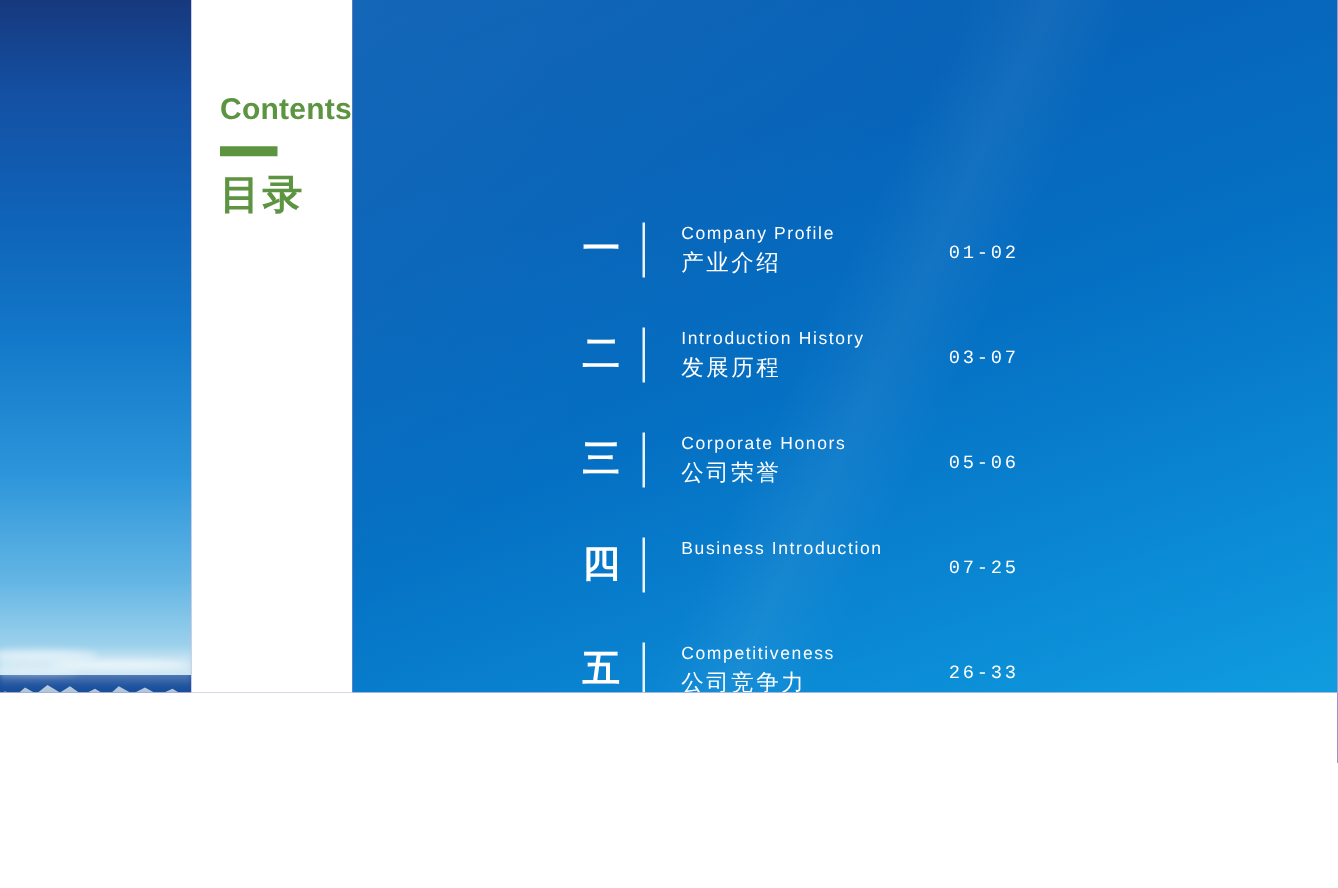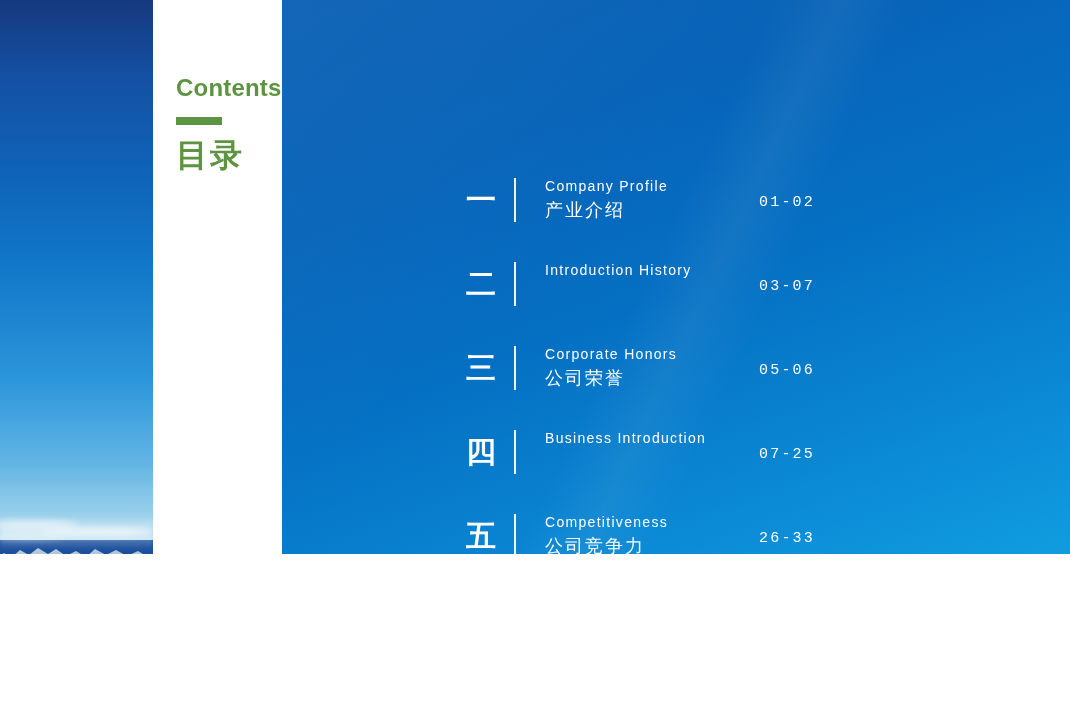--- a/index.html
+++ b/index.html
@@ -309,20 +309,21 @@
         <div class="toc-cn">产业介绍</div>
       </div>
       <div class="toc-pages">01-02</div>
     </div>
 
     <div class="toc-row">
       <div class="toc-num">二</div>
       <div class="toc-divider"></div>
       <div class="toc-text">
         <div class="toc-en">Introduction History</div>
+        <div class="toc-cn">发展历程</div>
       </div>
       <div class="toc-pages">03-07</div>
     </div>
 
     <div class="toc-row">
       <div class="toc-num">三</div>
       <div class="toc-divider"></div>
       <div class="toc-text">
         <div class="toc-en">Corporate Honors</div>
         <div class="toc-cn">公司荣誉</div>

